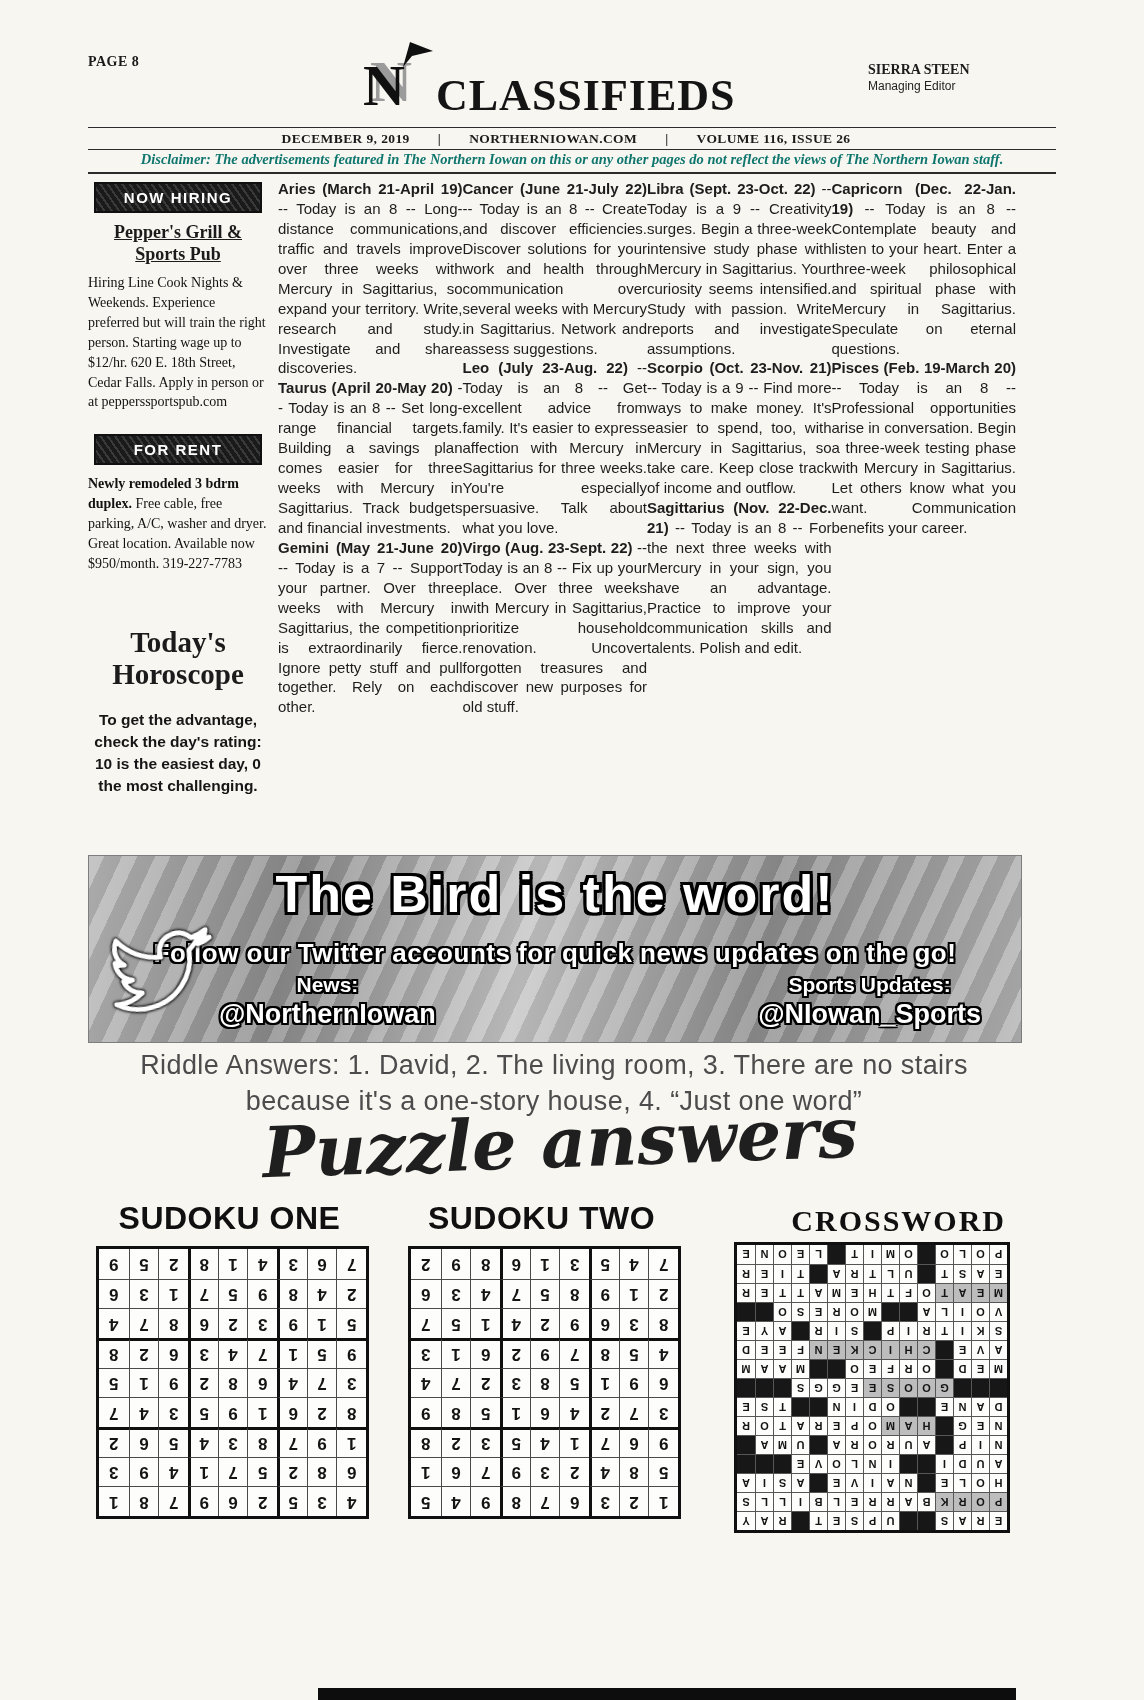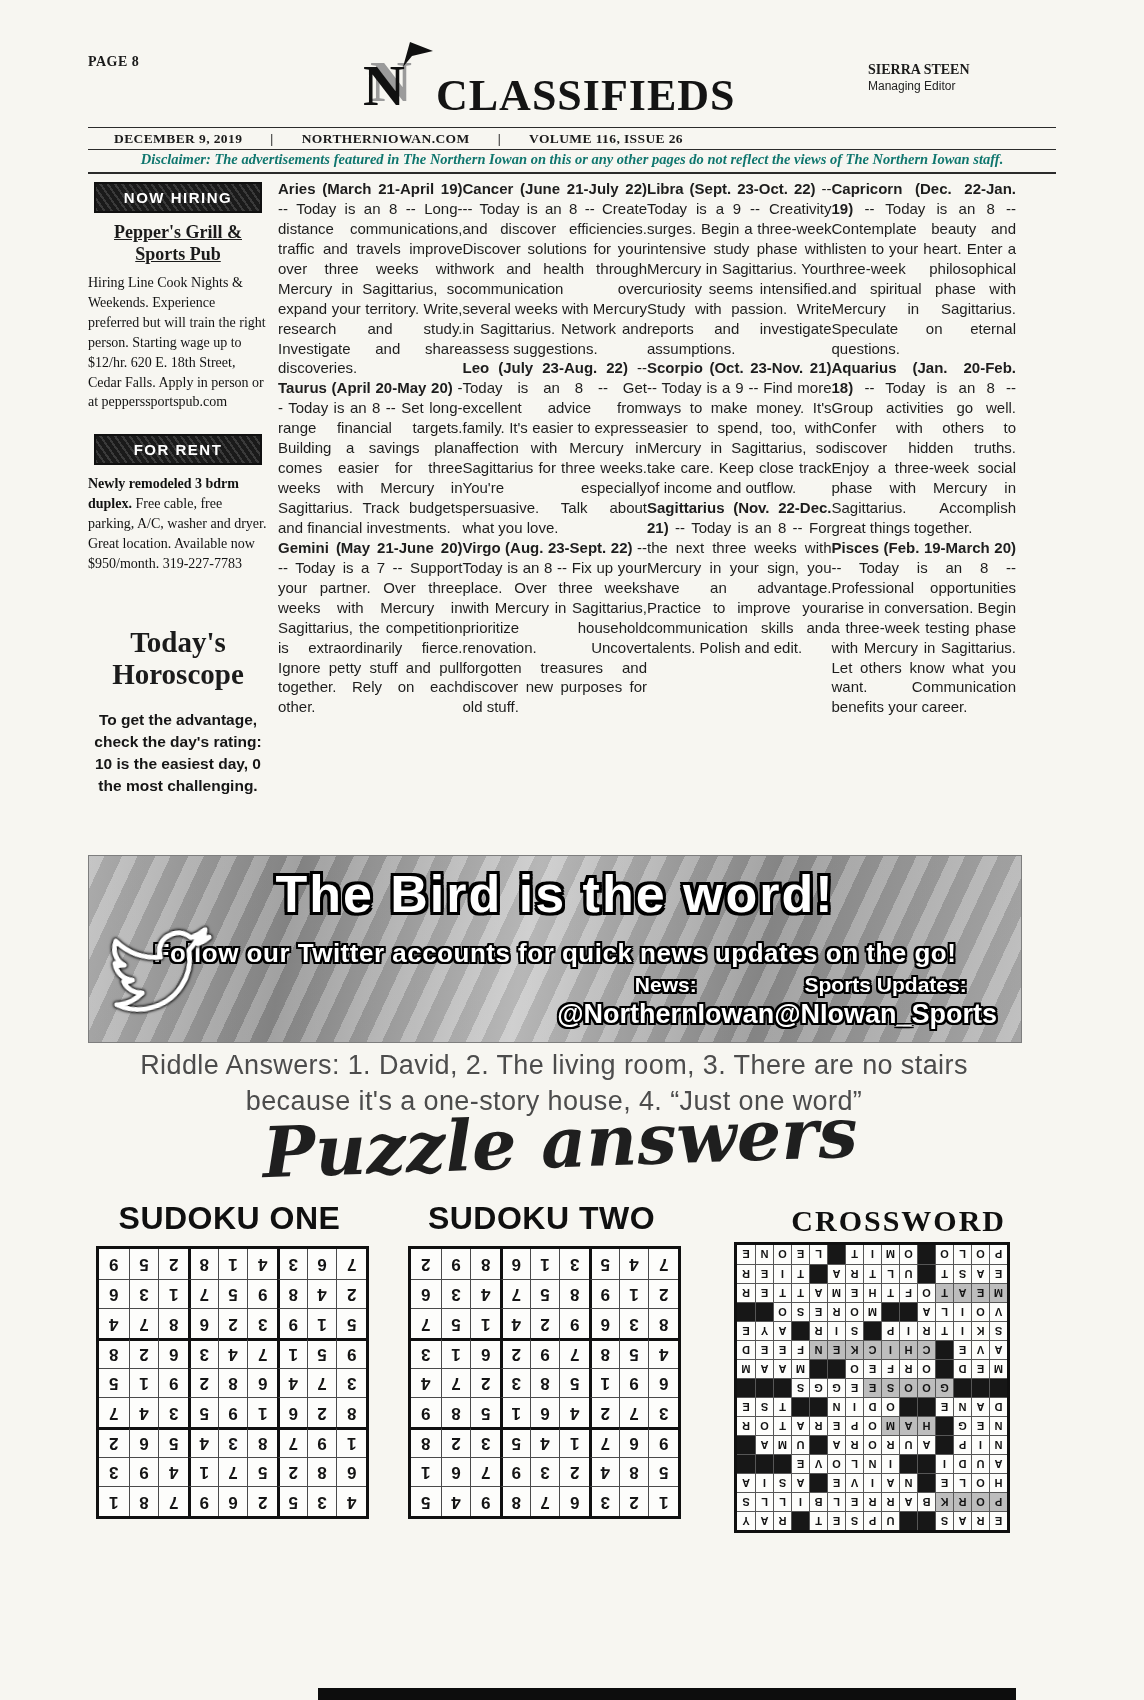--- a/index.html
+++ b/index.html
@@ -10,21 +10,21 @@
   .logo{position:absolute;left:356px;top:52px;width:80px;height:66px;}
   .logo-n{position:absolute;left:14px;top:-4px;font:900 58px "Liberation Serif",serif;color:#9b9b9b;}
   .logo-n-front{left:7px;top:0;color:#101010;}
   .logo-flag{position:absolute;left:44px;top:-12px;}
   .masthead-title{position:absolute;left:436px;top:70px;font:700 44px "Liberation Serif",serif;letter-spacing:1px;color:#141414;}
   .editor{position:absolute;left:868px;top:62px;}
   .editor-name{font:bold 14px "Liberation Serif",serif;}
   .editor-title{font:12px "Liberation Sans",sans-serif;color:#222;margin-top:1px;}
   .rule{position:absolute;left:88px;width:968px;background:#2b2b2b;height:1px;}
   .rule-1{top:127px;} .rule-2{top:149px;} .rule-3{top:172px;height:2px;}
-  .dateline{position:absolute;left:100px;top:131px;width:968px;text-align:left;
+  .dateline{position:absolute;left:82px;top:131px;width:968px;text-align:center;
             font:bold 13.5px "Liberation Serif",serif;letter-spacing:.4px;}
   .dateline span{padding:0 14px;}
   .disclaimer{position:absolute;left:88px;top:151px;width:968px;text-align:center;
               font:italic bold 14.5px "Liberation Serif",serif;color:#0f766e;}
   
   .ads{position:absolute;left:88px;top:182px;width:180px;}
   .badge-box{border:2px solid #101010;background:#1a1a1a;
              background-image:repeating-linear-gradient(55deg,rgba(255,255,255,.14) 0 2px,transparent 2px 6px);
              color:#fff;text-align:center;font:bold 15px "Liberation Sans",sans-serif;
              letter-spacing:1.5px;padding:5px 0;margin:0 6px 9px 6px;}
@@ -46,21 +46,21 @@
   .banner:before{content:"";position:absolute;inset:0;
           background:repeating-linear-gradient(115deg,rgba(255,255,255,.18) 0 14px,rgba(0,0,0,.08) 14px 30px);}
   .outl{color:#fff;text-shadow:-2px -2px 0 #000,2px -2px 0 #000,-2px 2px 0 #000,2px 2px 0 #000,
         0 -2px 0 #000,0 2px 0 #000,-2px 0 0 #000,2px 0 0 #000;}
   .outl-big{color:#fff;text-shadow:-3px -3px 0 #000,3px -3px 0 #000,-3px 3px 0 #000,3px 3px 0 #000,
         0 -3px 0 #000,0 3px 0 #000,-3px 0 0 #000,3px 0 0 #000;}
   .banner-headline{position:absolute;top:8px;width:100%;text-align:center;
         font:bold 52px "Liberation Sans",sans-serif;letter-spacing:2px;}
   .banner-sub{position:absolute;top:82px;width:100%;text-align:center;
         font:bold 26px "Liberation Sans",sans-serif;letter-spacing:.5px;}
-  .banner-accounts{position:absolute;bottom:12px;left:130px;right:24px;display:flex;justify-content:flex-end;}
+  .banner-accounts{position:absolute;bottom:12px;left:130px;right:40px;display:flex;justify-content:space-between;}
   .account{text-align:center;}
   .account-label{font:bold 21px "Liberation Sans",sans-serif;}
   .account-handle{font:bold 27px "Liberation Sans",sans-serif;margin-top:2px;}
   .bird{position:absolute;left:14px;bottom:6px;transform:rotate(-8deg);}
   
   .riddle{position:absolute;left:88px;top:1048px;width:932px;text-align:center;
           font:27px/1.32 "Liberation Sans",sans-serif;color:#4c4c4c;letter-spacing:.4px;}
   
   .script-title{position:absolute;left:220px;top:1108px;width:680px;text-align:center;
           font:italic bold 70px/1 "DejaVu Serif",serif;color:#1f1f1f;transform:rotate(-2deg);}
@@ -143,21 +143,20 @@
         <p><span class="sign">Leo (July 23-Aug. 22)</span> -- Today is an 8 -- Get excellent advice from family. It's easier to express affection with Mercury in Sagittarius for three weeks. You're especially persuasive. Talk about what you love.</p>
         <p><span class="sign">Virgo (Aug. 23-Sept. 22)</span> -- Today is an 8 -- Fix up your place. Over three weeks with Mercury in Sagittarius, prioritize household renovation. Uncover forgotten treasures and discover new purposes for old stuff.</p>
       </div>
       <div class="horo-col">
         <p><span class="sign">Libra (Sept. 23-Oct. 22)</span> -- Today is a 9 -- Creativity surges. Begin a three-week intensive study phase with Mercury in Sagittarius. Your curiosity seems intensified. Study with passion. Write reports and investigate assumptions.</p>
         <p><span class="sign">Scorpio (Oct. 23-Nov. 21)</span> -- Today is a 9 -- Find more ways to make money. It's easier to spend, too, with Mercury in Sagittarius, so take care. Keep close track of income and outflow.</p>
         <p><span class="sign">Sagittarius (Nov. 22-Dec. 21)</span> -- Today is an 8 -- For the next three weeks with Mercury in your sign, you have an advantage. Practice to improve your communication skills and talents. Polish and edit.</p>
       </div>
       <div class="horo-col">
         <p><span class="sign">Capricorn (Dec. 22-Jan. 19)</span> -- Today is an 8 -- Contemplate beauty and listen to your heart. Enter a three-week philosophical and spiritual phase with Mercury in Sagittarius. Speculate on eternal questions.</p>
-        <p><span class="sign">Aquarius (Jan. 20-Feb. 18)</span> -- Today is an 8 -- Group activities go well. Confer with others to discover hidden truths. Enjoy a three-week social phase with Mercury in Sagittarius. Accomplish great things together.</p>
         <p><span class="sign">Pisces (Feb. 19-March 20)</span> -- Today is an 8 -- Professional opportunities arise in conversation. Begin a three-week testing phase with Mercury in Sagittarius. Let others know what you want. Communication benefits your career.</p>
       </div>
     </div>
 
   <div class="banner">
     <div class="banner-headline outl-big">The Bird is the word!</div>
     <div class="banner-sub outl">Follow our Twitter accounts for quick news updates on the go!</div>
     <div class="bird">
       <svg width="120" height="104" viewBox="0 0 120 104" style="filter:drop-shadow(0 0 1.5px #000) drop-shadow(0 0 1px #000);">
         <path d="M112 16 c-4 3 -8 4 -12 5 c5 -4 8 -8 9 -13 c-5 3 -10 5 -15 6 c-5 -5 -12 -8 -19 -6 c-10 2 -16 11 -14 21 c-17 -1 -32 -9 -42 -22 c-5 9 -3 19 5 25 c-3 0 -7 -1 -9 -3 c0 9 6 17 15 19 c-3 1 -6 1 -9 0 c2 8 9 13 17 14 c-8 6 -17 9 -27 8 c9 6 20 9 31 8 c30 -2 49 -27 48 -52 c4 -3 8 -7 10 -11 z" fill="none" stroke="#ffffff" stroke-width="5" stroke-linejoin="round"></path>

